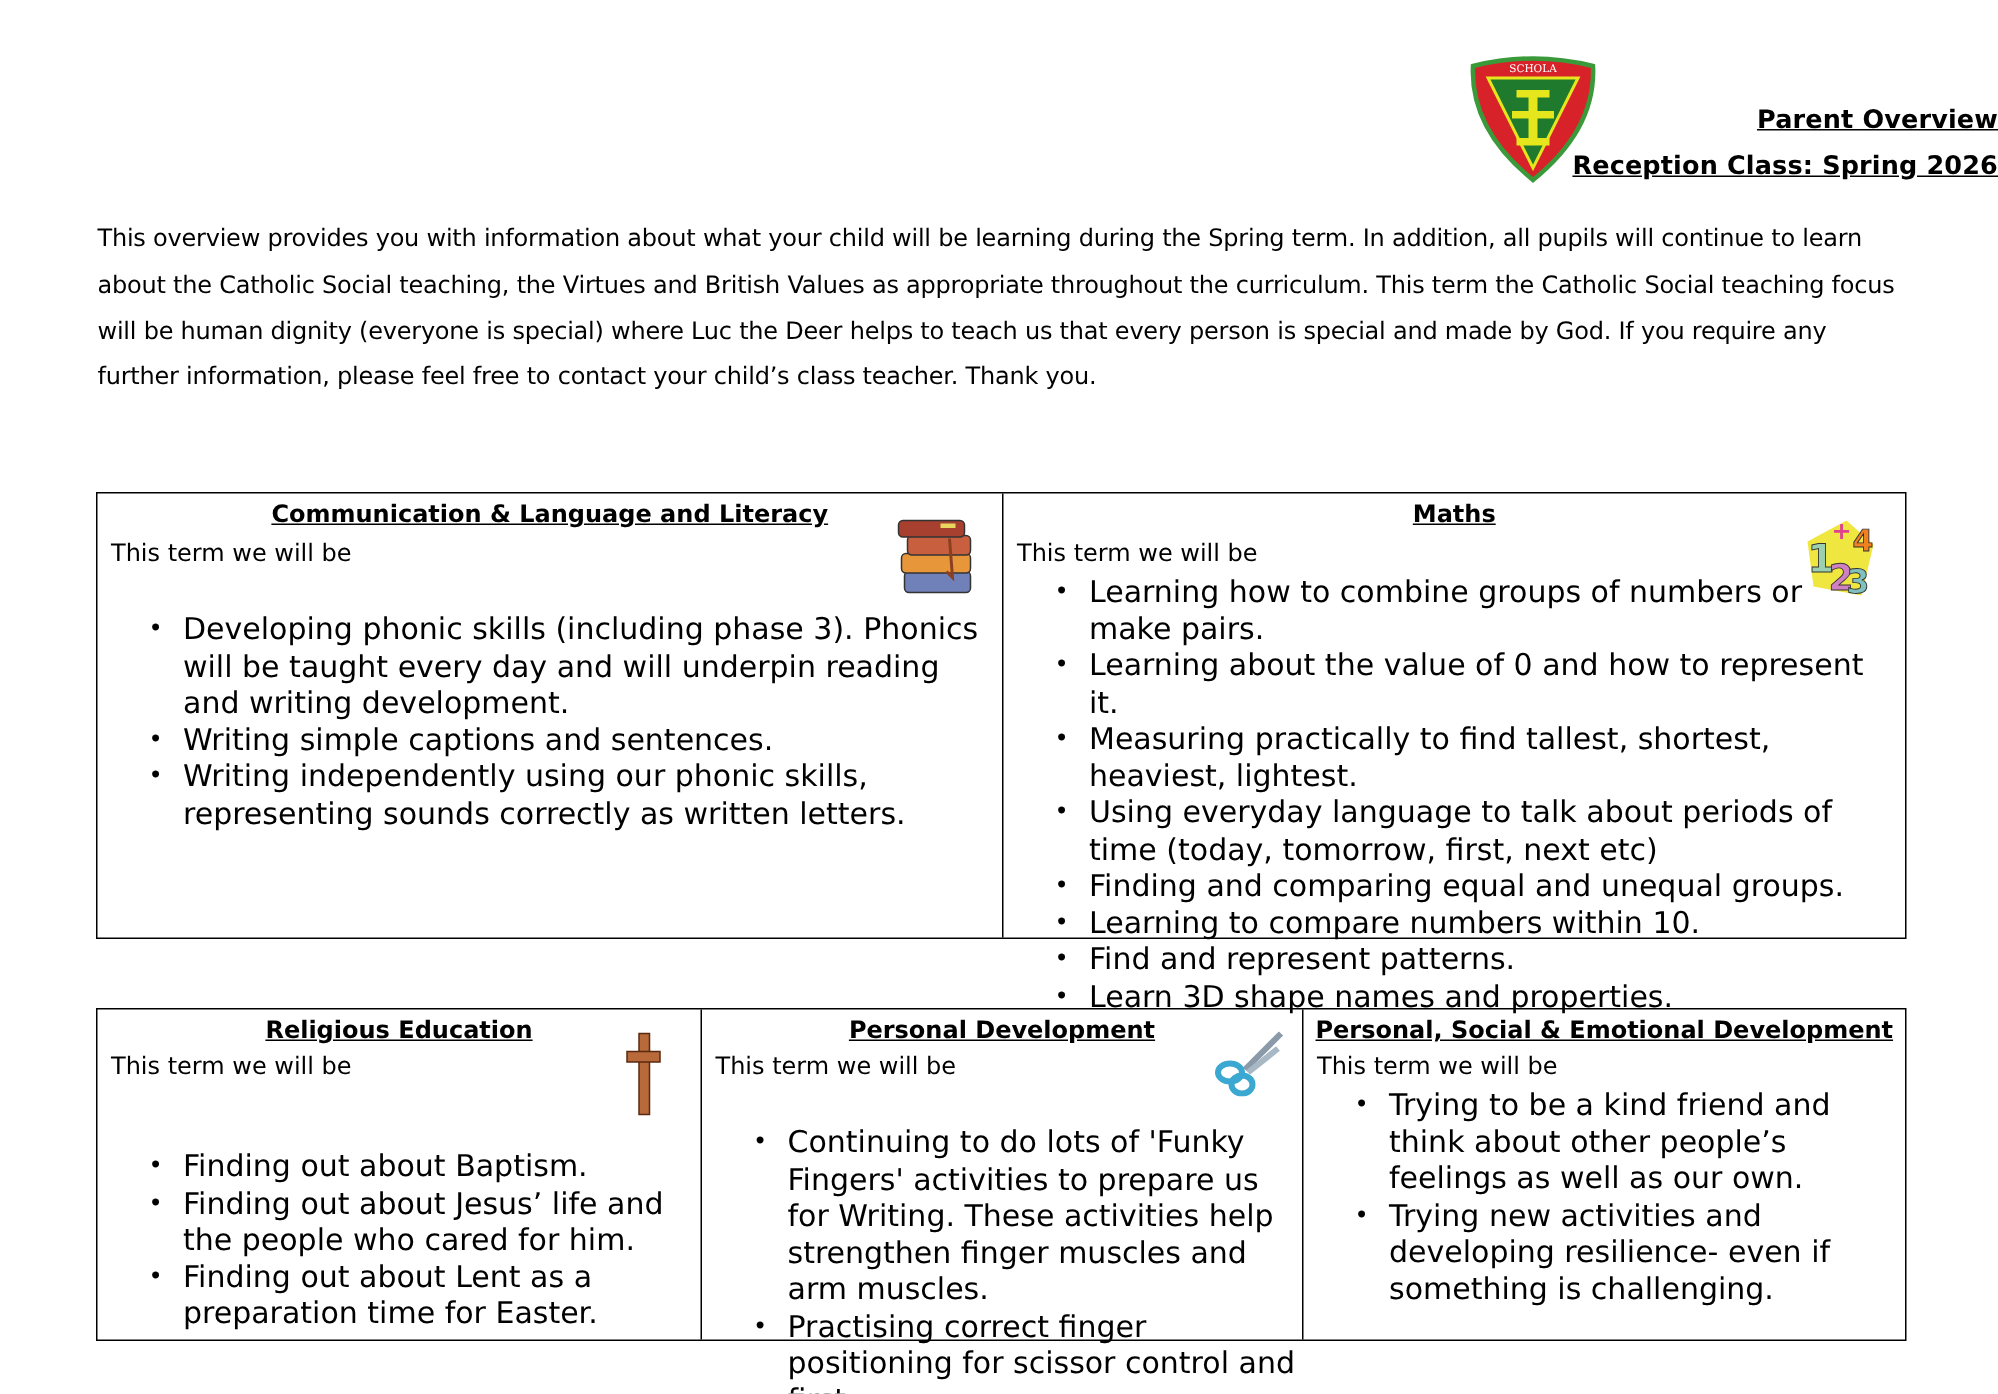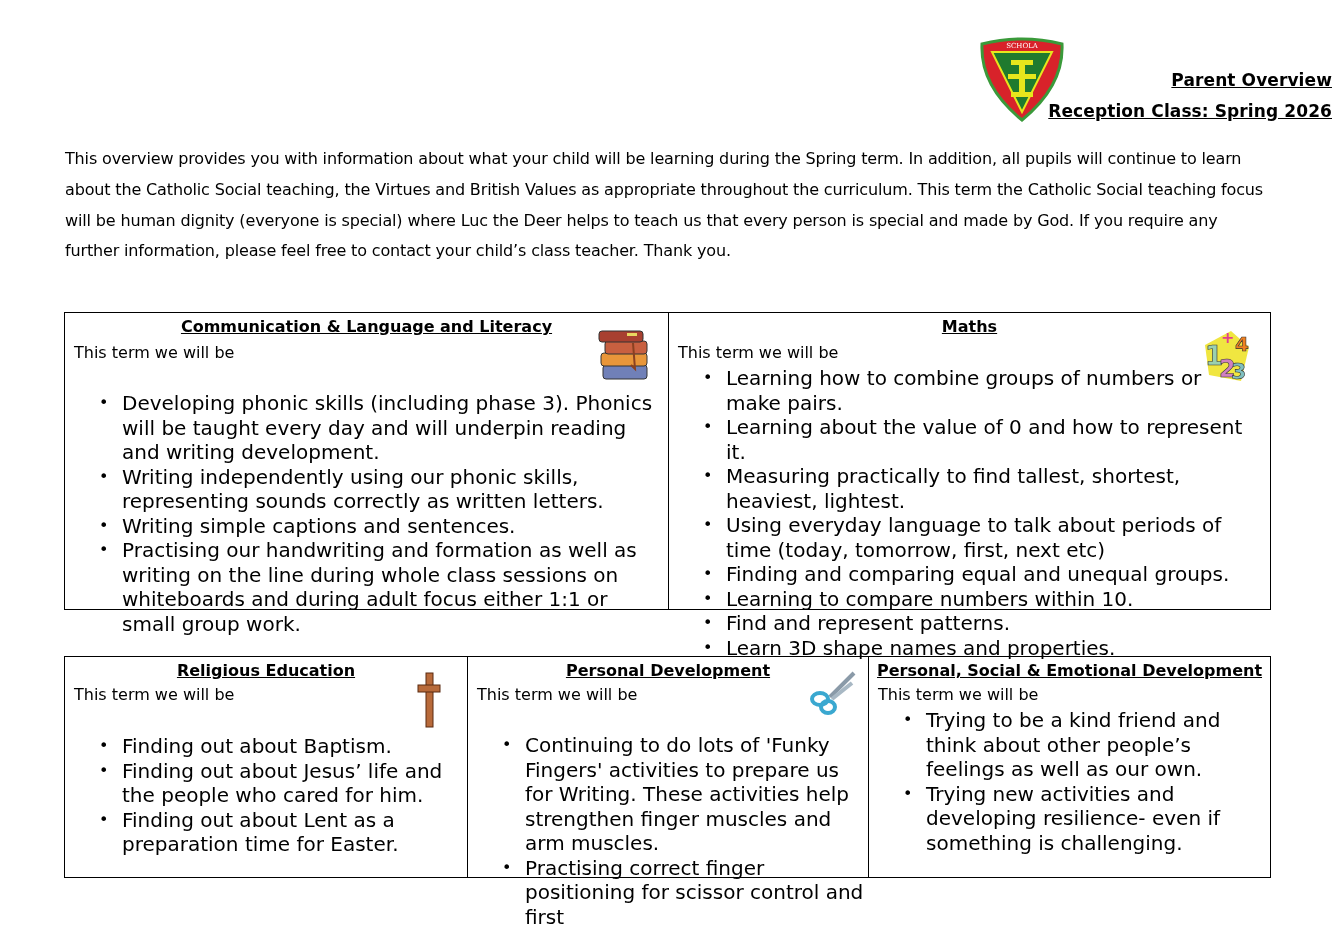--- a/index.html
+++ b/index.html
@@ -12,21 +12,21 @@
       font-weight: bold; font-size: 17px; text-decoration: underline;
       letter-spacing: 0.1px;
     }
     .t1 { top: 70px; }
     .t2 { top: 101px; }
     .crest { position: absolute; left: 978px; top: 36px; width: 88px; height: 86px; }
     .intro {
       position: absolute; left: 65px; top: 144px; width: 1200px;
       font-size: 16px; line-height: 30.8px; letter-spacing: -0.15px;
     }
-    .box { position: absolute; border: 1px solid #000; box-sizing: border-box; }
+    .box { position: absolute; border: 1px solid #000; box-sizing: border-box; margin-top: 16px; }
     .row1 { left: 64px; top: 312px; width: 1207px; height: 298px; }
     .row2 { left: 64px; top: 656px; width: 1207px; height: 222px; }
     .cell { position: absolute; top: 0; bottom: 0; box-sizing: border-box; }
     .vline { position: absolute; top: 0; bottom: 0; width: 1px; background: #000; }
     .h {
       position: absolute; left: 0; right: 0; top: 4px; text-align: center;
       font-weight: bold; font-size: 16px; text-decoration: underline;
     }
     .h.left { text-align: left; left: 8px; }
     .intro2 { position: absolute; left: 9px; font-size: 16px; }
@@ -60,23 +60,22 @@
     <svg class="icon" style="left:532px;top:16px;" width="56" height="54" viewBox="0 0 56 54">
       <rect x="6" y="36" width="44" height="14" rx="3" fill="#7080b8" stroke="#333"></rect>
       <rect x="4" y="24" width="46" height="13" rx="3" fill="#e8963a" stroke="#333"></rect>
       <rect x="8" y="12" width="42" height="13" rx="3" fill="#c86040" stroke="#333"></rect>
       <rect x="2" y="2" width="44" height="11" rx="3" fill="#a84030" stroke="#333"></rect>
       <rect x="30" y="4" width="10" height="3" fill="#e8d860"></rect>
       <path d="M36 14 L38 40 L34 36" stroke="#8a4020" stroke-width="2" fill="none"></path>
     </svg>
     <ul style="top:78px;width:600px;">
       <li>Developing phonic skills (including phase 3). Phonics will be taught every day and will underpin reading and writing development.</li>
+      <li>Writing simple captions and sentences.</li>
       <li>Writing independently using our phonic skills, representing sounds correctly as written letters.</li>
-      <li>Writing simple captions and sentences.</li>
-      <li>Practising our handwriting and formation as well as writing on the line during whole class sessions on whiteboards and during adult focus either 1:1 or small group work.</li>
     </ul>
   </div>
   <div class="vline" style="left:603px;"></div>
   <div class="cell" style="left:604px;width:601px;">
     <div class="h">Maths</div>
     <div class="intro2" style="top:30px;">This term we will be</div>
     <svg class="icon" style="left:532px;top:12px;" width="52" height="60" viewBox="0 0 52 60">
       <polygon points="4,20 30,6 48,22 40,56 8,50" fill="#f0e640"></polygon>
       <text x="4" y="40" font-size="26" font-weight="bold" fill="#9ad0b0" stroke="#333" stroke-width="0.6" font-family="DejaVu Sans, sans-serif">1</text>
       <text x="18" y="52" font-size="24" font-weight="bold" fill="#d080c0" stroke="#333" stroke-width="0.6" font-family="DejaVu Sans, sans-serif">2</text>
@@ -98,21 +97,21 @@
 </div>
 
 <div class="box row2">
   <div class="cell" style="left:0;width:402px;">
     <div class="h">Religious Education</div>
     <div class="intro2" style="top:28px;">This term we will be</div>
     <svg class="icon" style="left:351px;top:14px;" width="26" height="58" viewBox="0 0 26 58">
       <rect x="10" y="2" width="7" height="54" fill="#b86a3a" stroke="#5a2a10"></rect>
       <rect x="2" y="14" width="22" height="7" fill="#b86a3a" stroke="#5a2a10"></rect>
     </svg>
-    <ul style="top:77px;width:400px;">
+    <ul style="top:92px;width:400px;">
       <li>Finding out about Baptism.</li>
       <li>Finding out about Jesus’ life and the people who cared for him.</li>
       <li>Finding out about Lent as a preparation time for Easter.</li>
     </ul>
   </div>
   <div class="vline" style="left:402px;"></div>
   <div class="cell" style="left:403px;width:400px;">
     <div class="h">Personal Development</div>
     <div class="intro2" style="top:28px;">This term we will be</div>
     <svg class="icon" style="left:340px;top:14px;" width="50" height="44" viewBox="0 0 50 44">

